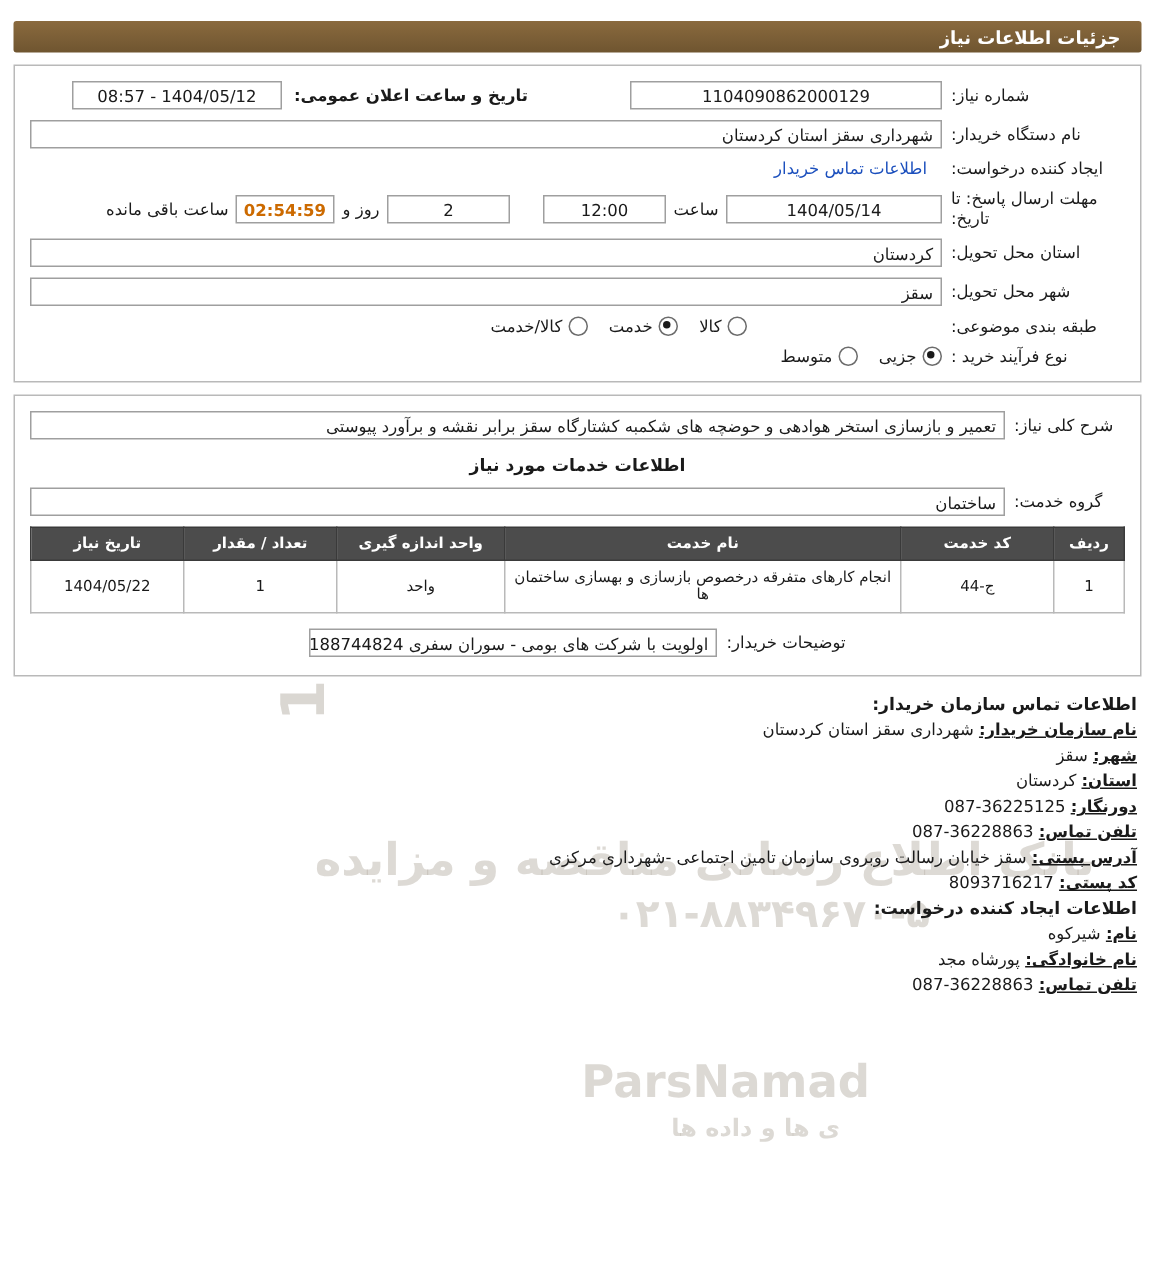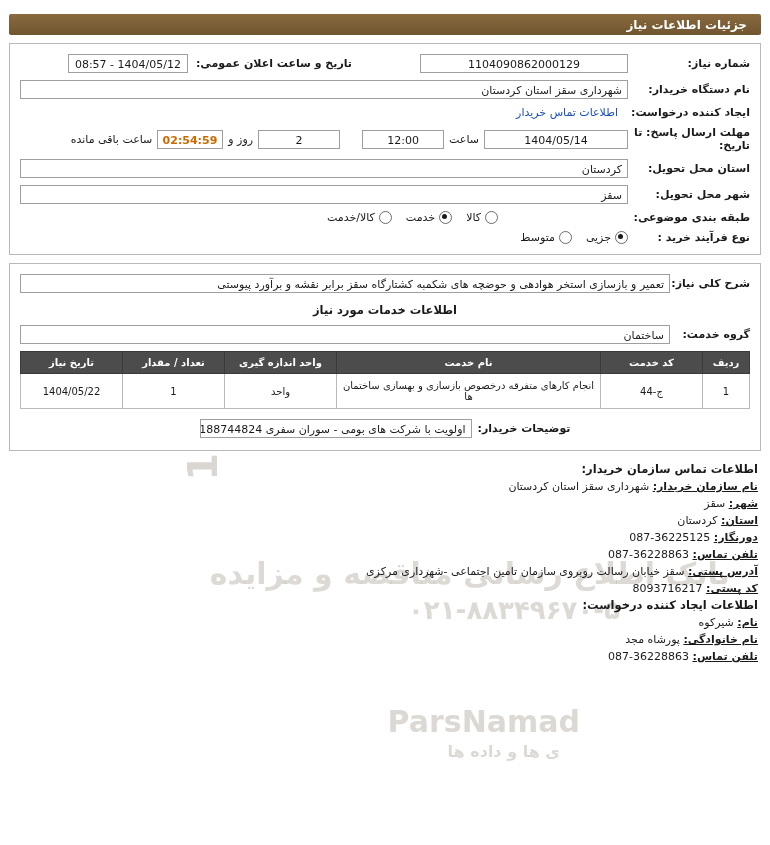--- a/index.html
+++ b/index.html
@@ -57,23 +57,23 @@
   .row {
     display: flex;
     align-items: center;
     justify-content: flex-start;
     margin-bottom: 7px;
     flex-wrap: nowrap;
   }
   .lbl {
     font-size: 11px;
     color: #1a1a1a;
-    font-weight: bold;
-    white-space: nowrap;
-    text-align: right;
+    font-weight: normal;
+    white-space: nowrap;
+    text-align: left;
     padding-left: 6px;
   }
   .lbl.w130 { width: 116px; }
   .fld {
     border: 1px solid #9f9f9f;
     background: #ffffff;
     height: 19px;
     line-height: 19px;
     font-size: 11px;
     padding: 0 5px;
@@ -242,21 +242,21 @@
   </div>
 
   <div class="panel top">
 
     <div class="wm wm1">1004091</div>
 
     <div class="row">
       <div class="lbl w130">شماره نیاز:</div>
       <div class="fld" style="width:208px">1104090862000129</div>
       <div class="sublabel" style="margin-right:60px;">تاریخ و ساعت اعلان عمومی:</div>
-      <div class="fld" style="width:120px">1404/05/12 - 08:57</div>
+      <div class="fld" style="width:140px">1404/05/12 - 08:57</div>
     </div>
 
     <div class="row">
       <div class="lbl w130">نام دستگاه خریدار:</div>
       <div class="fld left grow">شهرداری سقز استان کردستان</div>
     </div>
 
     <div class="row">
       <div class="lbl w130">ایجاد کننده درخواست:</div>
       <a href="#" class="link">اطلاعات تماس خریدار</a>

